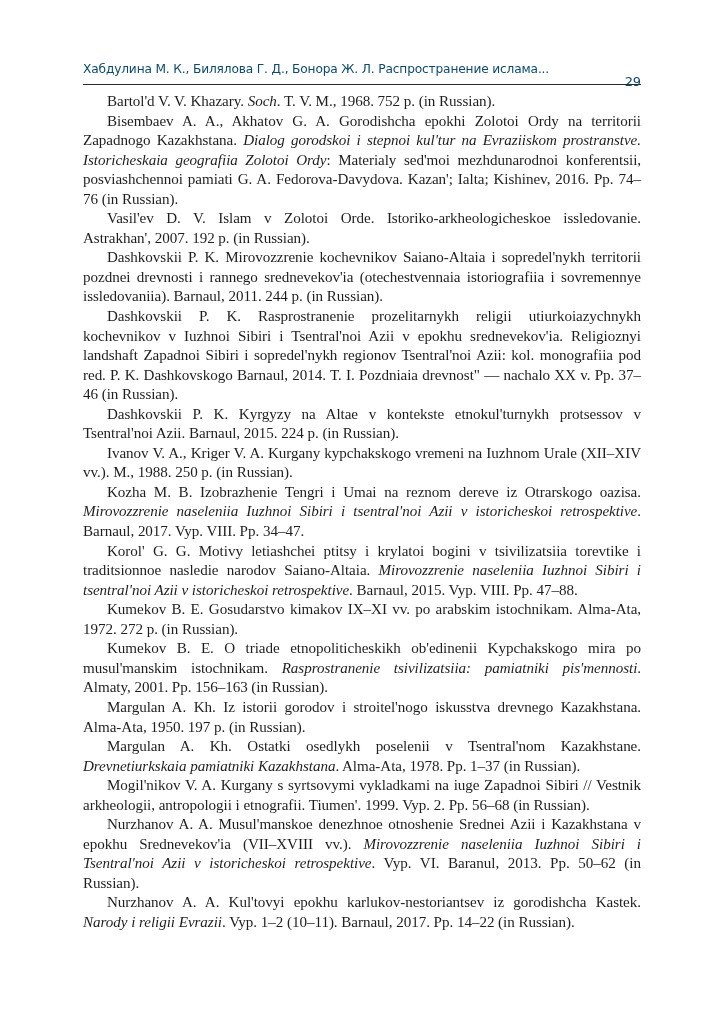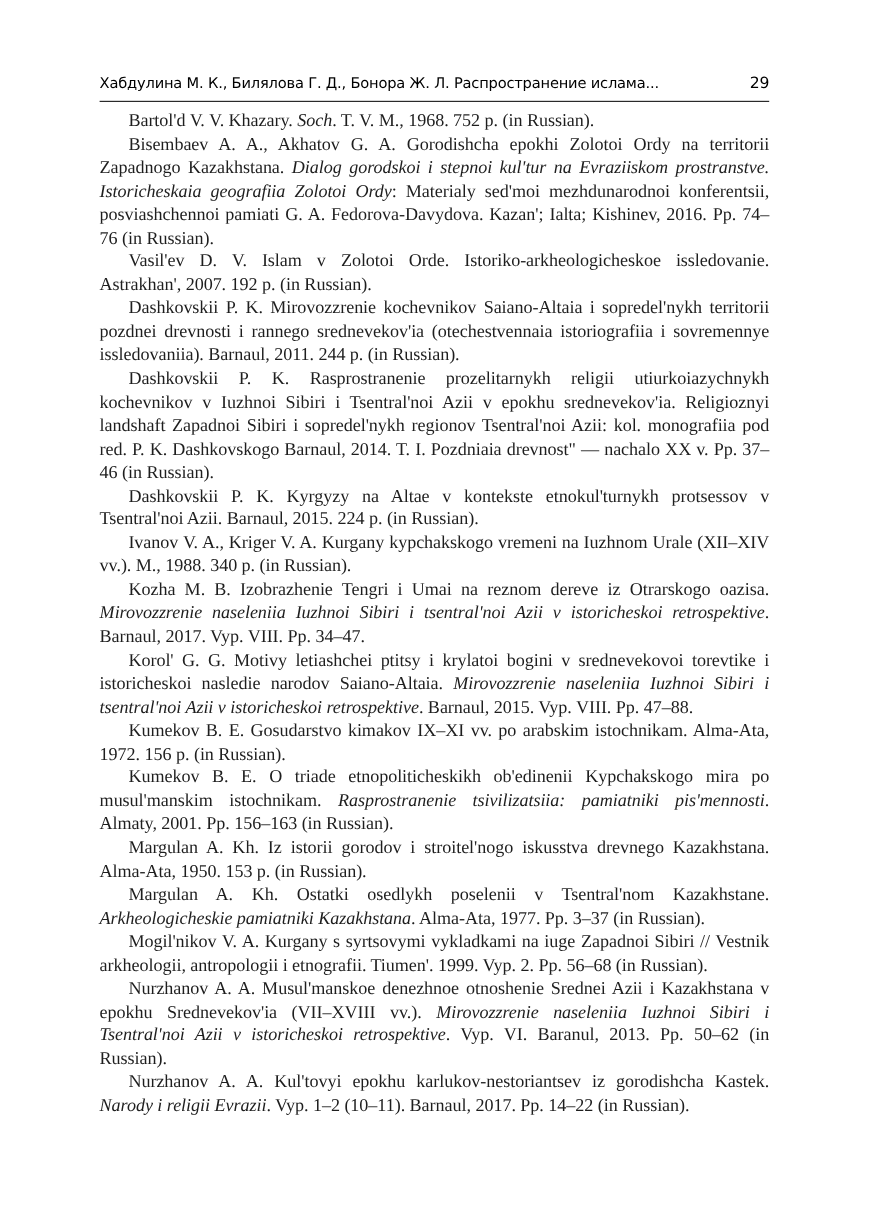--- a/index.html
+++ b/index.html
@@ -1,24 +1,24 @@
 <!DOCTYPE html>
 <html><head>
 <meta charset="utf-8">
 <style>
   html, body { margin: 0; padding: 0; background: #ffffff; }
   body { width: 724px; height: 1024px; position: relative; overflow: hidden; }
   .page { position: absolute; left: 83px; top: 0; width: 558px; }
   .running-head {
     position: absolute; left: 0; top: 62px; width: 558px; height: 18px;
-    font-family: "DejaVu Sans", sans-serif; font-size: 12.2px; color: #000000;
+    font-family: "DejaVu Sans", sans-serif; font-size: 12.2px; color: #0c4a6e;
     letter-spacing: -0.15px;
   }
   .running-head .title { position: absolute; left: 0; top: 0; white-space: nowrap; }
-  .running-head .pageno { position: absolute; right: 0; top: 0; font-size: 13px; margin-left: 26px; }
+  .running-head .pageno { position: absolute; right: 0; top: 12px; font-size: 13px; margin-left: 26px; }
   .rule { position: absolute; left: 0; top: 84px; width: 558px; height: 0; border-top: 1.3px solid #2a2a2a; }
   .refs {
     position: absolute; left: 0; top: 92px; width: 558px;
     font-family: "Liberation Serif", serif; font-size: 15.1px; line-height: 19.55px;
     color: #1e1e1e; text-align: justify; letter-spacing: -0.05px;
   }
   .ref { margin: 0; text-indent: 24px; }
   .ref i { font-style: italic; }
 </style>
 </head>
@@ -30,24 +30,24 @@
     <span class="pageno">29</span>
   </div>
   <div class="rule"></div>
   <div class="refs" id="refs">
       <p class="ref"><span>Bartol'd V. V. Khazary. </span><i>Soch</i><span>. T. V. M., 1968. 752 p. (in Russian).</span></p>
       <p class="ref"><span>Bisembaev A. A., Akhatov G. A. Gorodishcha epokhi Zolotoi Ordy na territorii Zapadnogo Kazakhstana. </span><i>Dialog gorodskoi i stepnoi kul'tur na Evraziiskom prostranstve. Istoricheskaia geografiia Zolotoi Ordy</i><span>: Materialy sed'moi mezhdunarodnoi konferentsii, posviashchennoi pamiati G. A. Fedorova-Davydova. Kazan'; Ialta; Kishinev, 2016. Pp. 74–76 (in Russian).</span></p>
       <p class="ref"><span>Vasil'ev D. V. Islam v Zolotoi Orde. Istoriko-arkheologicheskoe issledovanie. Astrakhan', 2007. 192 p. (in Russian).</span></p>
       <p class="ref"><span>Dashkovskii P. K. Mirovozzrenie kochevnikov Saiano-Altaia i sopredel'nykh territorii pozdnei drevnosti i rannego srednevekov'ia (otechestvennaia istoriografiia i sovremennye issledovaniia). Barnaul, 2011. 244 p. (in Russian).</span></p>
       <p class="ref"><span>Dashkovskii P. K. Rasprostranenie prozelitarnykh religii utiurkoiazychnykh kochevnikov v Iuzhnoi Sibiri i Tsentral'noi Azii v epokhu srednevekov'ia. Religioznyi landshaft Zapadnoi Sibiri i sopredel'nykh regionov Tsentral'noi Azii: kol. monografiia pod red. P. K. Dashkovskogo Barnaul, 2014. T. I. Pozdniaia drevnost" — nachalo XX v. Pp. 37–46 (in Russian).</span></p>
       <p class="ref"><span>Dashkovskii P. K. Kyrgyzy na Altae v kontekste etnokul'turnykh protsessov v Tsentral'noi Azii. Barnaul, 2015. 224 p. (in Russian).</span></p>
-      <p class="ref"><span>Ivanov V. A., Kriger V. A. Kurgany kypchakskogo vremeni na Iuzhnom Urale (XII–XIV vv.). M., 1988. 340 p. (in Russian).</span></p>
+      <p class="ref"><span>Ivanov V. A., Kriger V. A. Kurgany kypchakskogo vremeni na Iuzhnom Urale (XII–XIV vv.). M., 1988. 250 p. (in Russian).</span></p>
       <p class="ref"><span>Kozha M. B. Izobrazhenie Tengri i Umai na reznom dereve iz Otrarskogo oazisa. </span><i>Mirovozzrenie naseleniia Iuzhnoi Sibiri i tsentral'noi Azii v istoricheskoi retrospektive</i><span>. Barnaul, 2017. Vyp. VIII. Pp. 34–47.</span></p>
-      <p class="ref"><span>Korol' G. G. Motivy letiashchei ptitsy i krylatoi bogini v srednevekovoi torevtike i istoricheskoi nasledie narodov Saiano-Altaia. </span><i>Mirovozzrenie naseleniia Iuzhnoi Sibiri i tsentral'noi Azii v istoricheskoi retrospektive</i><span>. Barnaul, 2015. Vyp. VIII. Pp. 47–88.</span></p>
-      <p class="ref"><span>Kumekov B. E. Gosudarstvo kimakov IX–XI vv. po arabskim istochnikam. Alma-Ata, 1972. 156 p. (in Russian).</span></p>
+      <p class="ref"><span>Korol' G. G. Motivy letiashchei ptitsy i krylatoi bogini v tsivilizatsiia torevtike i traditsionnoe nasledie narodov Saiano-Altaia. </span><i>Mirovozzrenie naseleniia Iuzhnoi Sibiri i tsentral'noi Azii v istoricheskoi retrospektive</i><span>. Barnaul, 2015. Vyp. VIII. Pp. 47–88.</span></p>
+      <p class="ref"><span>Kumekov B. E. Gosudarstvo kimakov IX–XI vv. po arabskim istochnikam. Alma-Ata, 1972. 272 p. (in Russian).</span></p>
       <p class="ref"><span>Kumekov B. E. O triade etnopoliticheskikh ob'edinenii Kypchakskogo mira po musul'manskim istochnikam. </span><i>Rasprostranenie tsivilizatsiia: pamiatniki pis'mennosti</i><span>. Almaty, 2001. Pp. 156–163 (in Russian).</span></p>
-      <p class="ref"><span>Margulan A. Kh. Iz istorii gorodov i stroitel'nogo iskusstva drevnego Kazakhstana. Alma-Ata, 1950. 153 p. (in Russian).</span></p>
-      <p class="ref"><span>Margulan A. Kh. Ostatki osedlykh poselenii v Tsentral'nom Kazakhstane. </span><i>Arkheologicheskie pamiatniki Kazakhstana</i><span>. Alma-Ata, 1977. Pp. 3–37 (in Russian).</span></p>
+      <p class="ref"><span>Margulan A. Kh. Iz istorii gorodov i stroitel'nogo iskusstva drevnego Kazakhstana. Alma-Ata, 1950. 197 p. (in Russian).</span></p>
+      <p class="ref"><span>Margulan A. Kh. Ostatki osedlykh poselenii v Tsentral'nom Kazakhstane. </span><i>Drevnetiurkskaia pamiatniki Kazakhstana</i><span>. Alma-Ata, 1978. Pp. 1–37 (in Russian).</span></p>
       <p class="ref"><span>Mogil'nikov V. A. Kurgany s syrtsovymi vykladkami na iuge Zapadnoi Sibiri // Vestnik arkheologii, antropologii i etnografii. Tiumen'. 1999. Vyp. 2. Pp. 56–68 (in Russian).</span></p>
       <p class="ref"><span>Nurzhanov A. A. Musul'manskoe denezhnoe otnoshenie Srednei Azii i Kazakhstana v epokhu Srednevekov'ia (VII–XVIII vv.). </span><i>Mirovozzrenie naseleniia Iuzhnoi Sibiri i Tsentral'noi Azii v istoricheskoi retrospektive</i><span>. Vyp. VI. Baranul, 2013. Pp. 50–62 (in Russian).</span></p>
       <p class="ref"><span>Nurzhanov A. A. Kul'tovyi epokhu karlukov-nestoriantsev iz gorodishcha Kastek. </span><i>Narody i religii Evrazii</i><span>. Vyp. 1–2 (10–11). Barnaul, 2017. Pp. 14–22 (in Russian).</span></p>
     </div>
 </div>
 
 </body></html>

